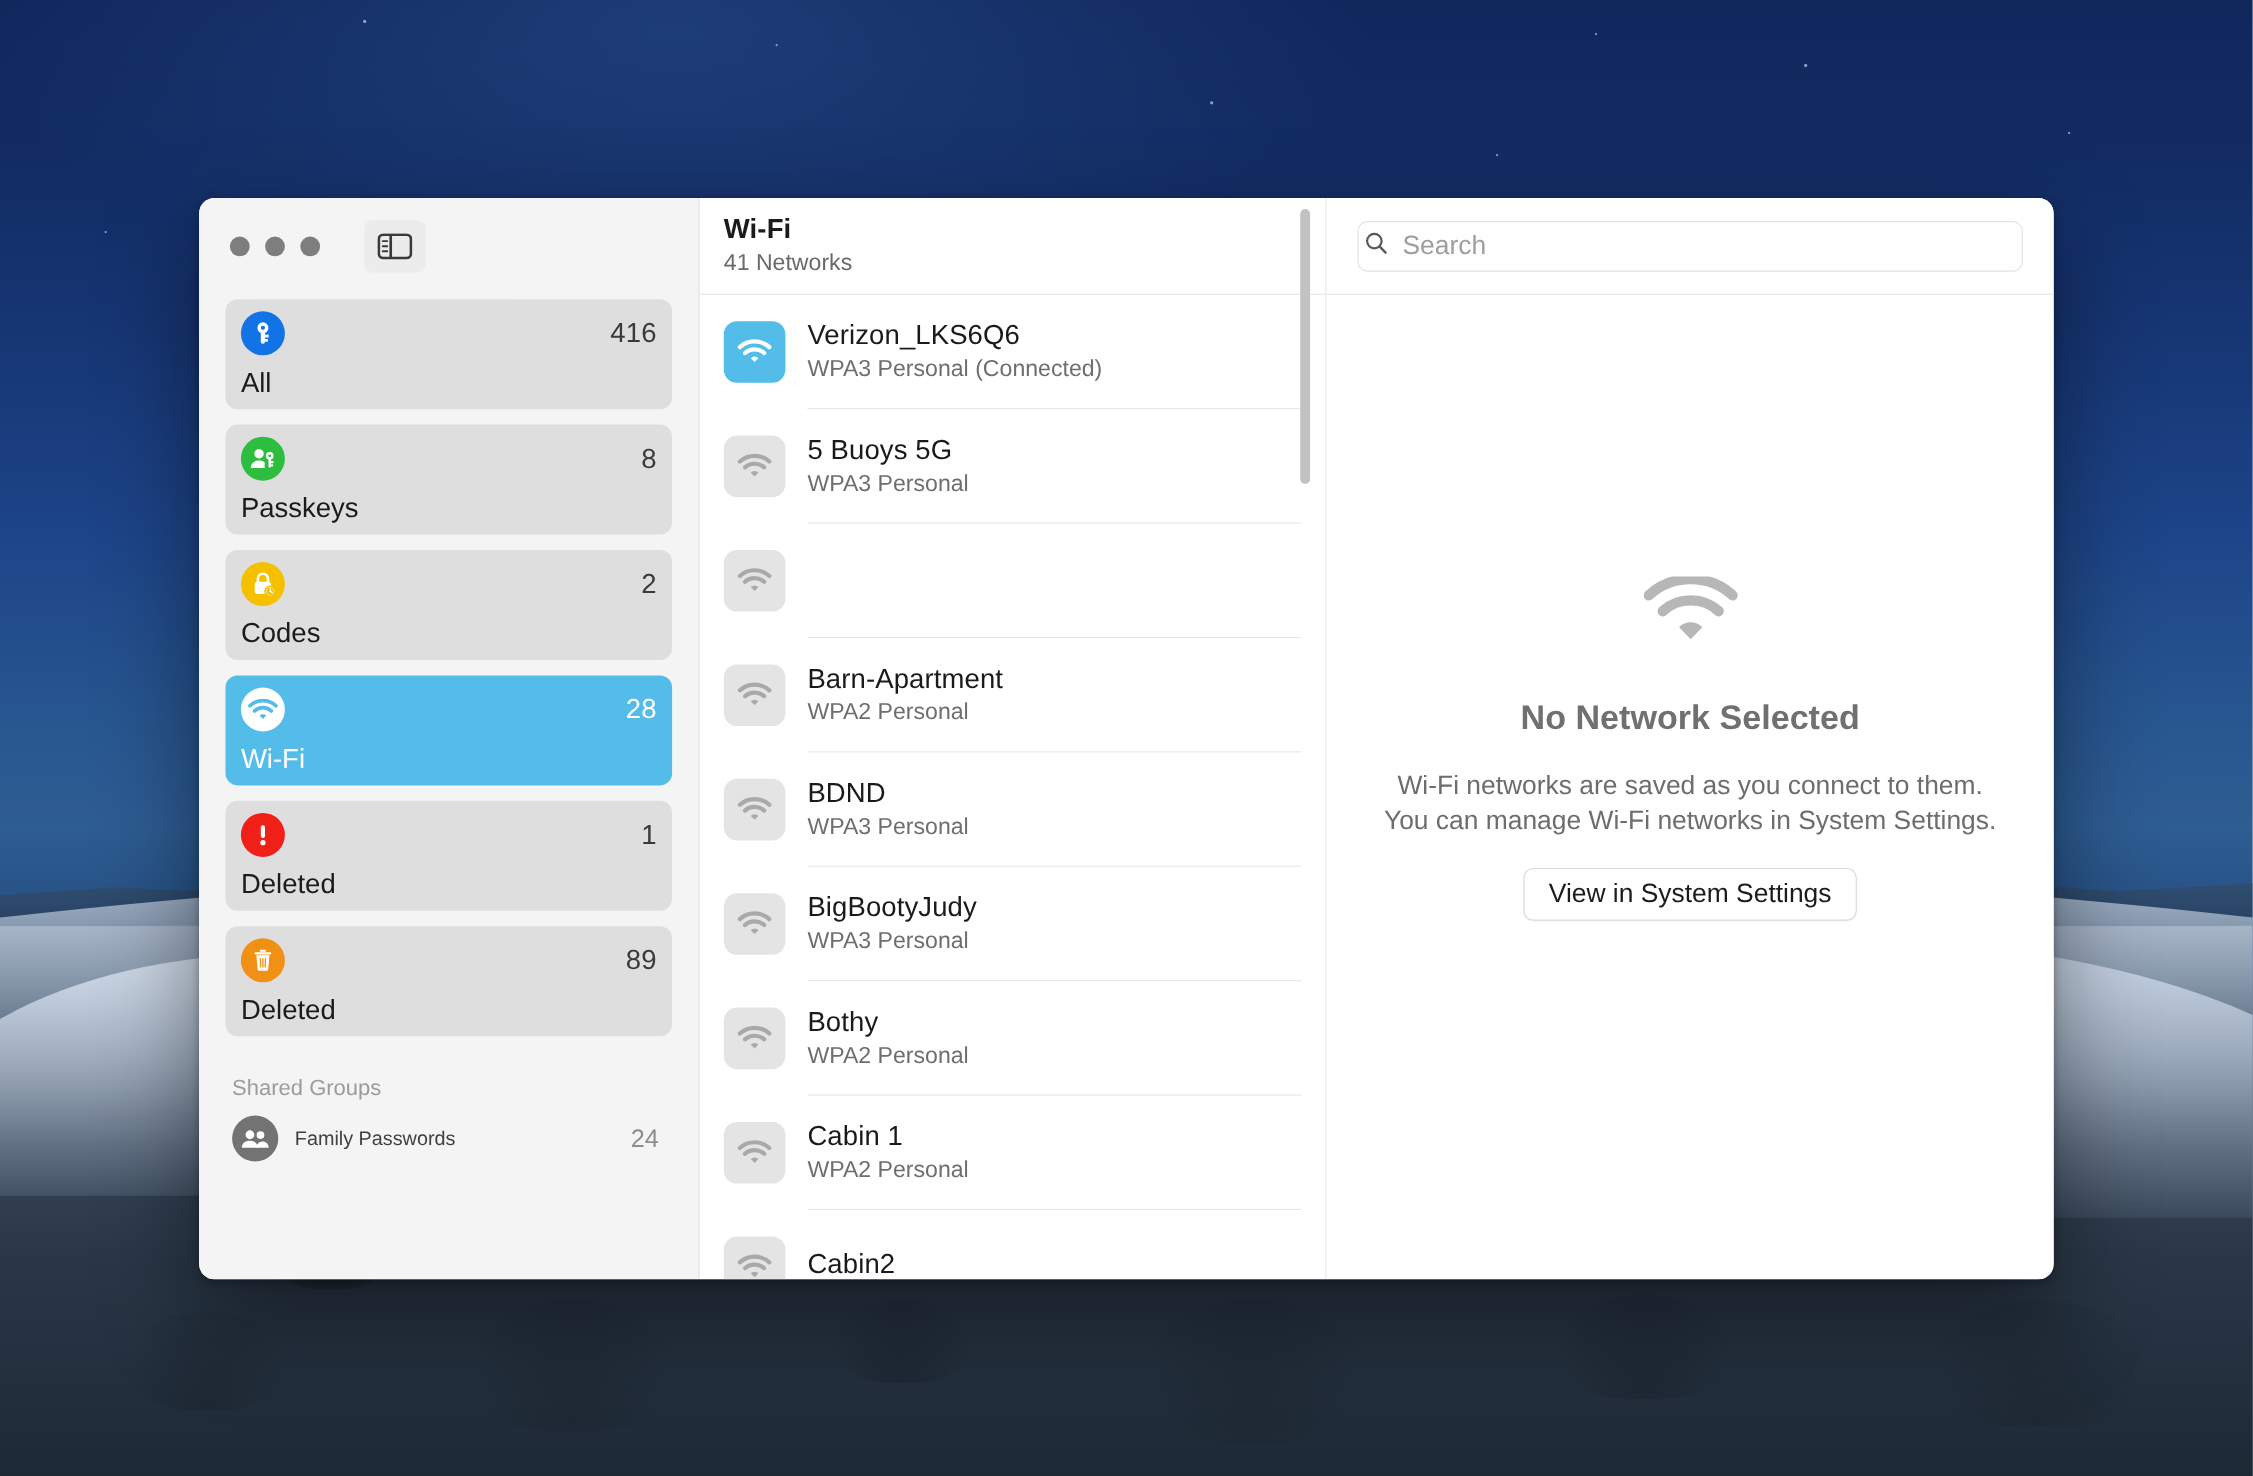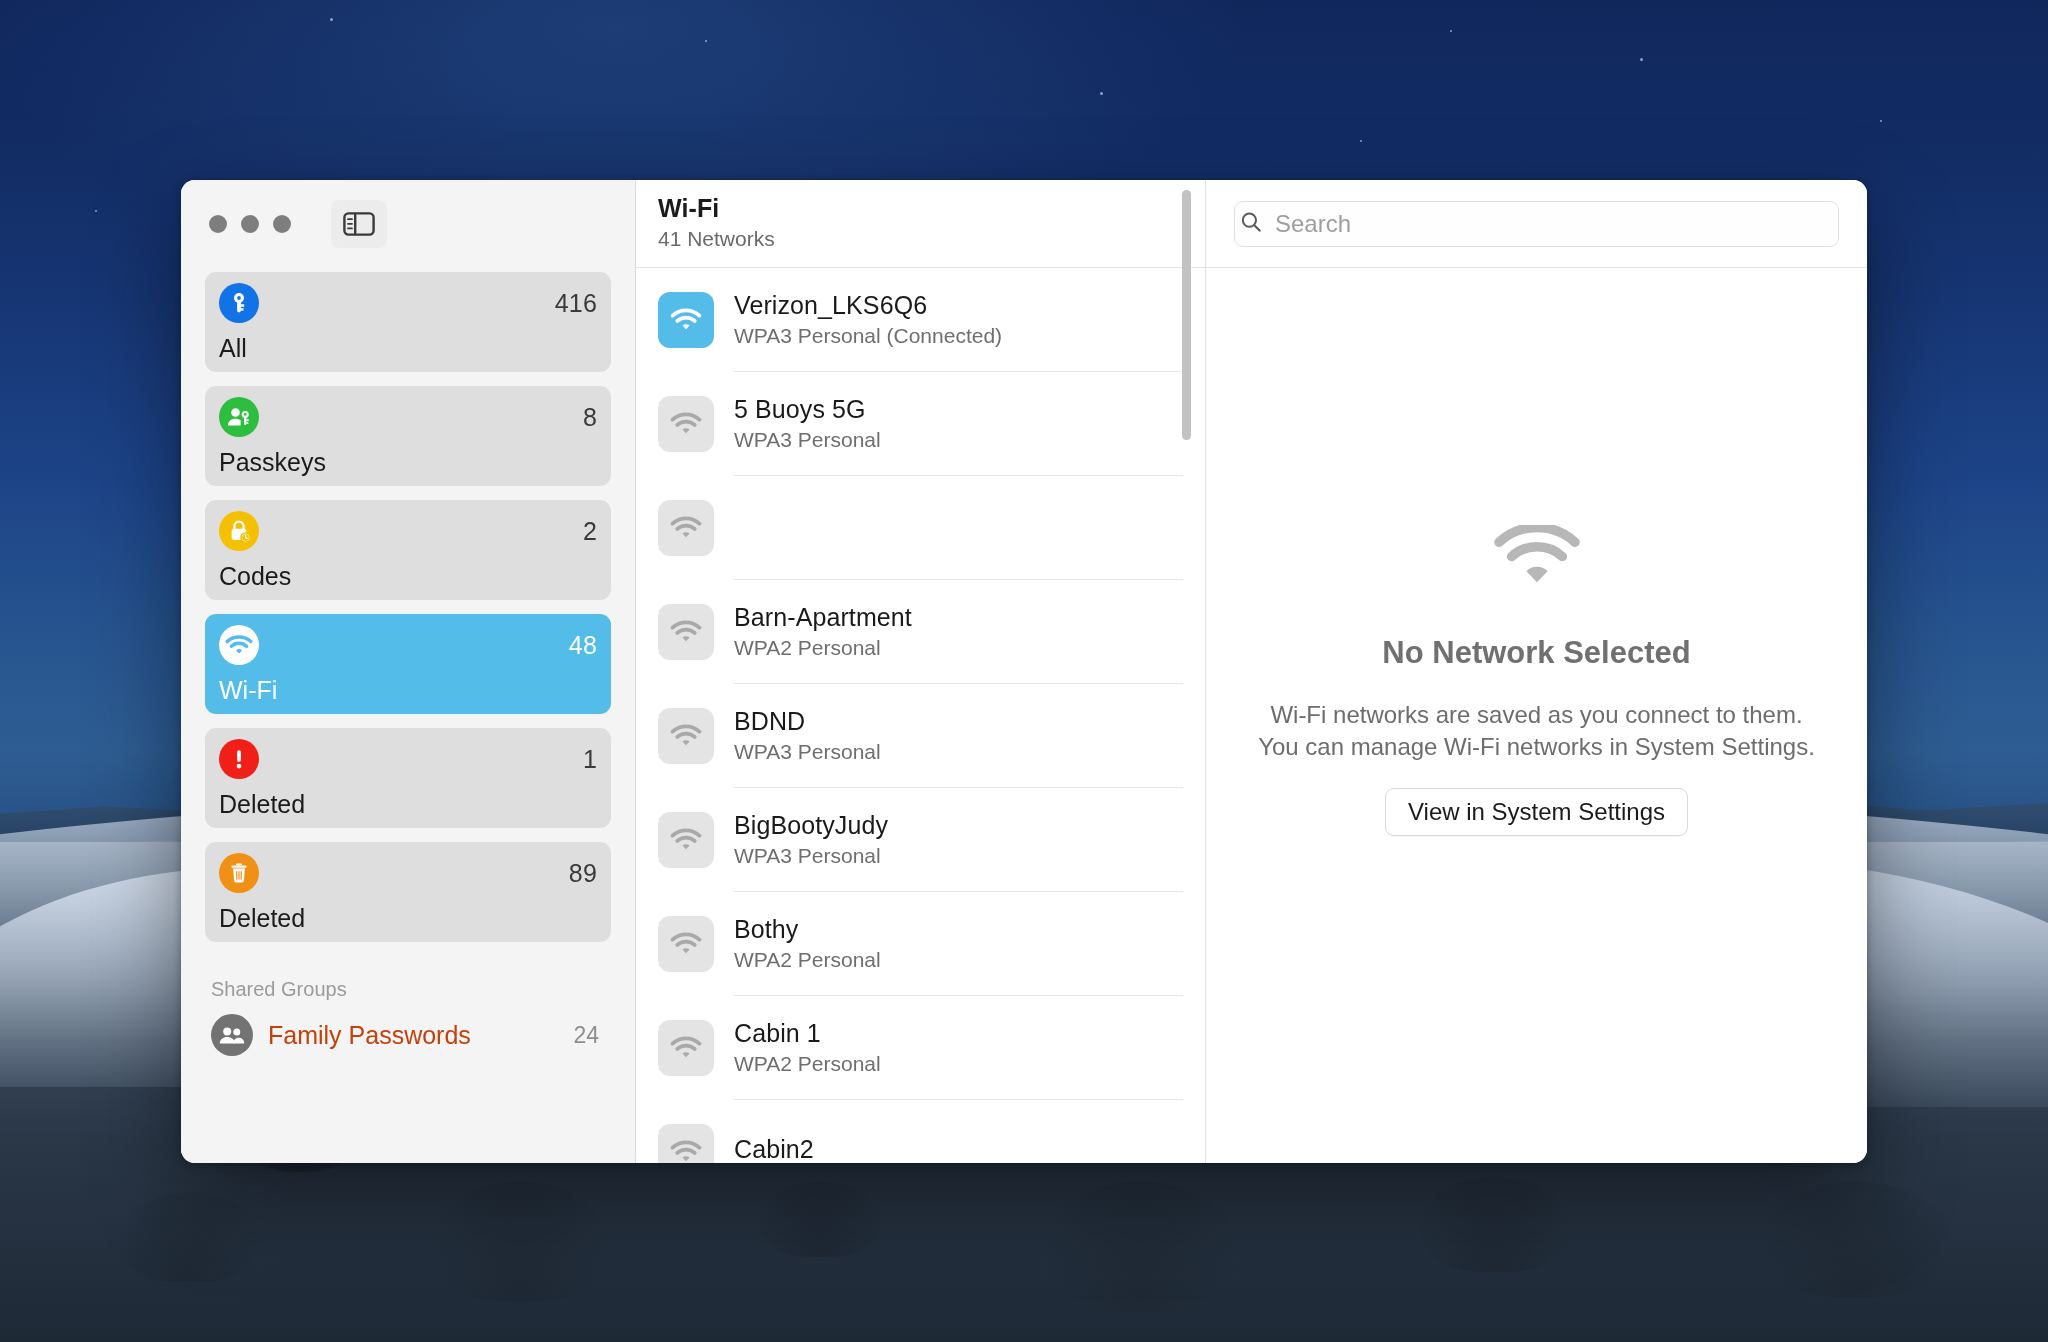--- a/index.html
+++ b/index.html
@@ -157,21 +157,21 @@
     display:flex; align-items:center;
     padding: 0 12px 0 6px;
     border-radius: 8px;
   }
   .group-avatar {
     width: 42px; height: 42px; border-radius: 50%;
     background:#737373;
     display:flex; align-items:center; justify-content:center;
     flex-shrink:0;
   }
-  .group-name { margin-left: 15px; font-size: 25px; color:#c2410c; flex:1; }
+  .group-name { margin-left: 15px; font-size: 18px; color:#404040; flex:1; }
   .group-count { font-size: 23px; color:#8e8e8e; }
 
   
   #list-col {
     width: 570px;
     background:#ffffff;
     border-right: 1px solid #e0e0e0;
     display:flex; flex-direction:column;
     flex-shrink:0;
     position: relative;
@@ -373,21 +373,21 @@
 
         <div class="tile selected">
           <div class="tile-top">
             <div class="tile-icon" style="background:#ffffff">
               <svg width="28" height="21" viewBox="0 0 28 21">
                 <path d="M2.2 6.6C5.4 3.6 9.5 2 14 2s8.6 1.6 11.8 4.6" fill="none" stroke="#53bce8" stroke-width="3.4" stroke-linecap="round"></path>
                 <path d="M6.4 11.3C8.4 9.4 11.1 8.3 14 8.3s5.6 1.1 7.6 3" fill="none" stroke="#53bce8" stroke-width="3.4" stroke-linecap="round"></path>
                 <path d="M14 18.6l-3-3.1a4.3 4.3 0 0 1 6 0z" fill="#53bce8"></path>
               </svg>
             </div>
-            <div class="tile-count">48</div>
+            <div class="tile-count">28</div>
           </div>
           <div class="tile-label">Wi-Fi</div>
         </div>
 
         <div class="tile">
           <div class="tile-top">
             <div class="tile-icon" style="background:#f02019">
               <svg width="10" height="26" viewBox="0 0 10 26">
                 <rect x="3.1" y="4.2" width="3.8" height="11.6" rx="1.9" fill="#fff"></rect>
                 <circle cx="5" cy="20.1" r="2.4" fill="#fff"></circle>

